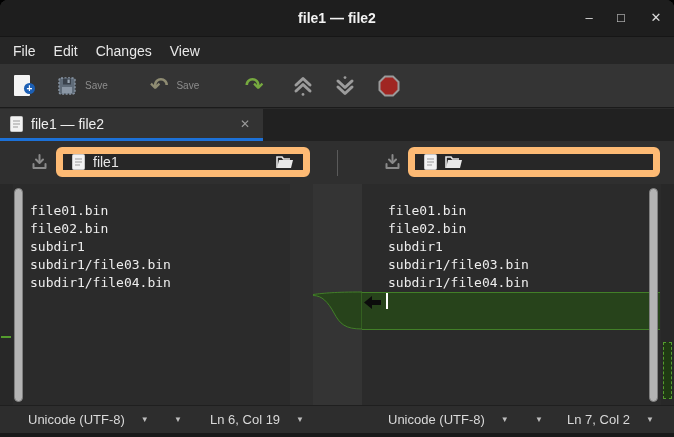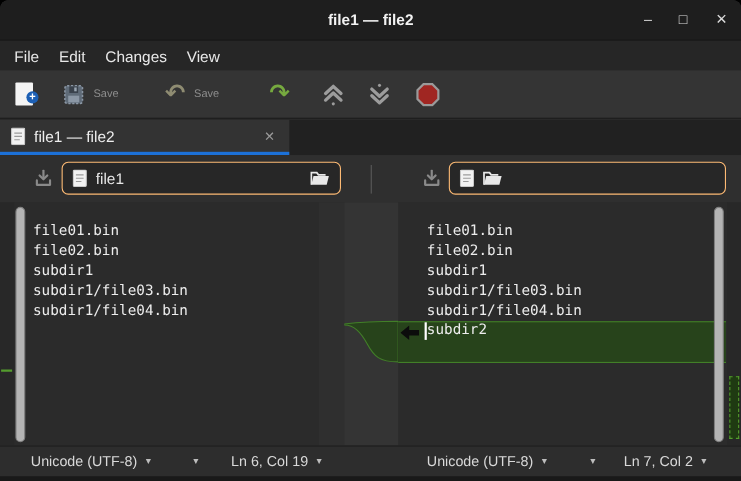--- a/index.html
+++ b/index.html
@@ -28,21 +28,21 @@
   .redo-glyph{color:#76a93f;}
   
   .tabbar{position:absolute;left:0;top:109px;width:674px;height:32px;background:#212121;}
   .tab{position:absolute;left:0;top:0;width:263px;height:32px;background:#333333;border-bottom:3px solid #1c71d8;box-sizing:border-box;
     display:flex;align-items:center;padding:0 10px;gap:8px;}
   .tab-label{color:#eeeeee;font-size:14px;flex:1;}
   .tab-close{color:#9a9a9a;font-size:12px;width:16px;text-align:center;}
   
   .paneheader{position:absolute;left:0;top:141px;width:674px;height:43px;background:#2f2f2f;}
   .header-sep{position:absolute;left:337px;top:9px;width:1px;height:26px;background:#5a5a5a;}
-  .filebtn{position:absolute;top:6px;height:30px;background:#272727;border:1px solid #fdba74;border-radius:6px;box-sizing:border-box;
+  .filebtn{position:absolute;top:6px;height:30px;background:#272727;border:7px solid #fdba74;border-radius:6px;box-sizing:border-box;
     display:flex;align-items:center;padding:0 9px;gap:8px;}
   .filebtn .flabel{color:#e6e6e6;font-size:14px;flex:1;}
   .hdr-save{position:absolute;top:13px;width:15px;height:16px;}
   
   .main{position:absolute;left:0;top:184px;width:674px;height:221px;background:#2b2b2b;}
   .mapcol{position:absolute;top:0;height:221px;width:13px;background:#282828;}
   .gutter{position:absolute;top:0;height:221px;background:#2f2f2f;}
   .linkmap{position:absolute;left:313px;top:0;width:49px;height:221px;background:#343434;}
   .textview{position:absolute;top:0;height:221px;background:#2b2b2b;}
   .code-lines{position:absolute;top:18px;left:4px;}
@@ -50,21 +50,21 @@
     font-size:13px;color:#ededed;white-space:pre;}
   .chunk-rect{position:absolute;left:362px;top:108px;width:298px;height:36px;background:#27431b;
     border-top:1px solid #427f28;border-bottom:1px solid #427f28;}
   .scroll-thumb{position:absolute;top:4px;width:9px;height:214px;background:#b4b4b4;border:1px solid #7f7f7f;border-radius:5px;box-sizing:border-box;}
   .map-chunk{position:absolute;left:2px;top:158px;width:9px;height:57px;background:#1f3a12;border:1px dashed #549c2e;box-sizing:border-box;}
   .map-mark{position:absolute;left:1px;top:152px;width:10px;height:0;border-top:2px dashed #549c2e;}
   .cursor-bar{position:absolute;left:386px;top:109px;width:1.5px;height:16px;background:#ffffff;}
   .merge-arrow{position:absolute;left:364px;top:112px;}
   
   .statusbar{position:absolute;left:0;top:405px;width:674px;height:28px;background:#2d2d2d;border-top:1px solid #1f1f1f;box-sizing:border-box;}
-  .status-item{position:absolute;top:0;height:27px;display:flex;align-items:center;gap:6px;color:#d9d9d9;font-size:13px;}
+  .status-item{position:absolute;top:0;height:27px;display:flex;align-items:center;gap:16px;color:#d9d9d9;font-size:13px;}
   .caret{font-size:8px;color:#bdbdbd;}
   .bottomstrip{position:absolute;left:0;top:433px;width:674px;height:4px;background:#191919;}
   svg{display:block;}
 </style>
 </head>
 <body>
 
 <div id="window">
 
   <div class="titlebar">
@@ -231,21 +231,20 @@
       </svg>
     </div>
 
     <div class="textview" style="left:384px;width:276px;background:transparent;">
       <div class="code-lines" style="left:4px;">
           <div class="code-line">file01.bin</div>
           <div class="code-line">file02.bin</div>
           <div class="code-line">subdir1</div>
           <div class="code-line">subdir1/file03.bin</div>
           <div class="code-line">subdir1/file04.bin</div>
-          <div class="code-line">subdir2</div>
         </div>
     </div>
     <div class="cursor-bar"></div>
     <div class="scroll-thumb" style="left:649px;"></div>
 
     <div class="mapcol" style="left:661px;">
       <div class="map-chunk"></div>
     </div>
   </div>
 

